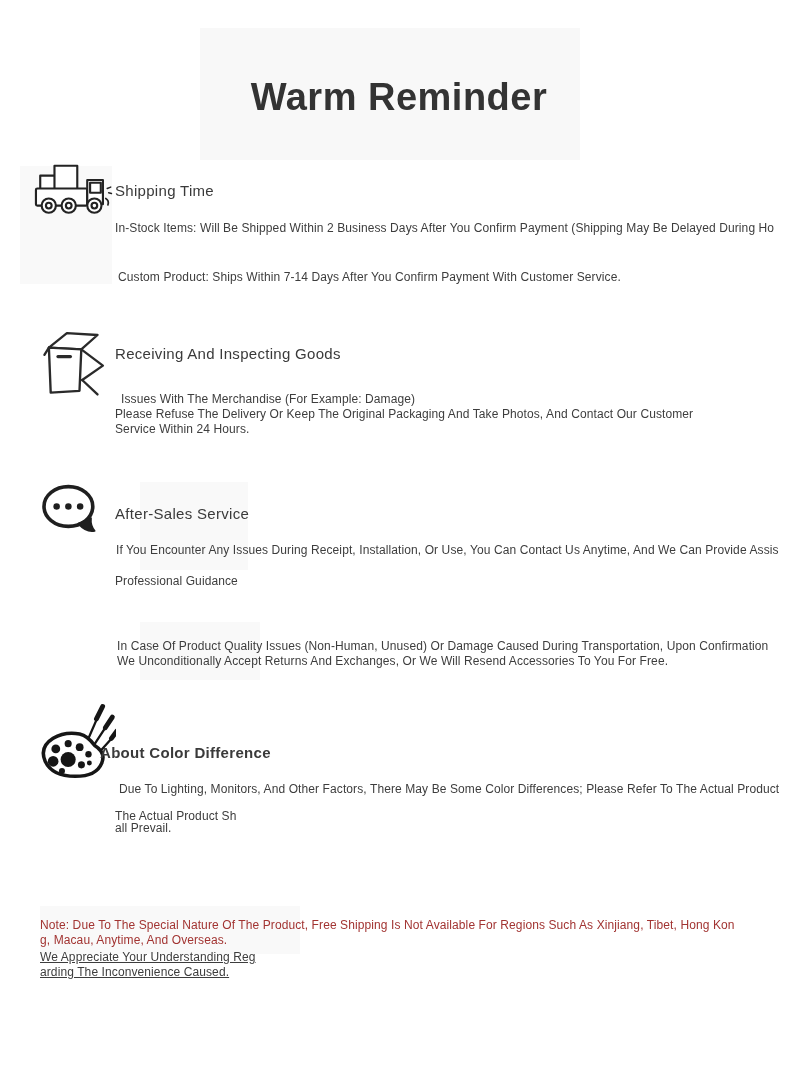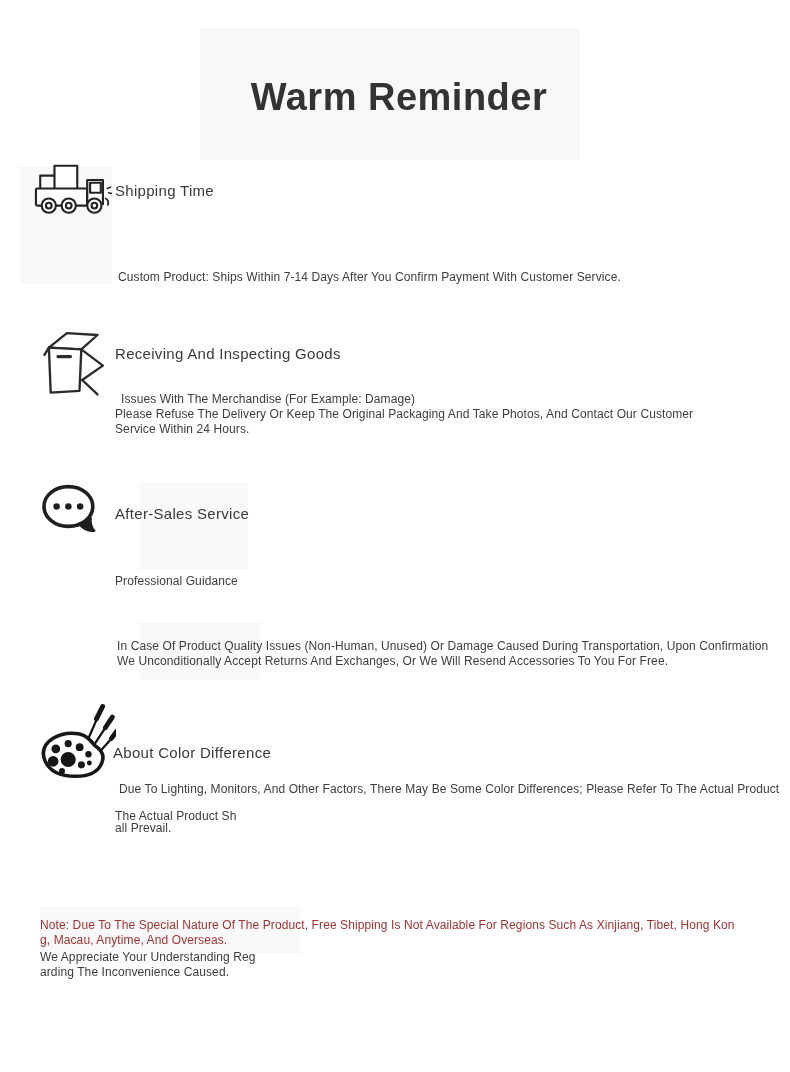--- a/index.html
+++ b/index.html
@@ -32,21 +32,21 @@
     letter-spacing:0.1px;
   }
   .note-line{
     position:absolute;
     font-size:12px;
     white-space:nowrap;
     letter-spacing:0.1px;
     margin-top:28px;
   }
   .note-line.red{color:#a23432;}
-  .note-line.dark{color:#3d3d3d;}
+  .note-line.dark{color:#3d3d3d;text-decoration:underline;}
   .icon{position:absolute;}
   svg{display:block;}
 </style>
 </head>
 <body>
 
 <div class="page">
 
   <div class="bg-patch title-patch" style="left:200px;top:28px;width:380px;height:132px;"></div>
   <div class="bg-patch" style="left:20px;top:166px;width:92px;height:118px;"></div>
@@ -68,20 +68,21 @@
       <circle cx="50" cy="64" r="10" fill="#fff"></circle>
         <circle cx="50" cy="64" r="4" fill="#fff"></circle>
       <circle cx="86" cy="64" r="10" fill="#fff"></circle>
         <circle cx="86" cy="64" r="4" fill="#fff"></circle>
       <path d="M102 54 q5 3 3 9" stroke-width="2.4"></path>
       <path d="M104 40 l5 -2" stroke-width="2"></path>
       <path d="M106 46 l4 1" stroke-width="2"></path>
     </svg>
   </span>
   <h2 class="section-title" style="left:115px;top:182px;">Shipping Time</h2>
+  <div class="body-line" style="left:115px;top:221px;">In-Stock Items: Will Be Shipped Within 2 Business Days After You Confirm Payment (Shipping May Be Delayed During Ho</div>
   <div class="body-line" style="left:118px;top:256px;margin-top:14px;">Custom Product: Ships Within 7-14 Days After You Confirm Payment With Customer Service.</div>
 
   <span class="icon" style="left:38px;top:326px;">
     <svg width="74" height="72" viewBox="0 0 82 80" fill="none" stroke="#2a2a2a" stroke-width="2.6" stroke-linecap="round" stroke-linejoin="round">
       <path d="M12 24 L32 8 L66 10 L48 26 Z" fill="#fff"></path>
       <path d="M12 24 L48 26 L46 72 L14 74 Z" fill="#fff"></path>
       <path d="M12 24 L7 32"></path>
       <path d="M48 26 L72 44 L49 60"></path>
       <path d="M49 60 L66 76"></path>
       <line x1="22" y1="34" x2="36" y2="34" stroke-width="3.4"></line>
@@ -95,20 +96,21 @@
   <span class="icon" style="left:40px;top:483px;">
     <svg width="64" height="56" viewBox="0 0 70 62" fill="none" stroke="#1f1f1f" stroke-width="4" stroke-linecap="round" stroke-linejoin="round">
       <ellipse cx="31" cy="26" rx="27" ry="22" fill="#fff"></ellipse>
       <path d="M42 45 Q51 55 60 53 Q55 47 56 39 Z" fill="#1f1f1f" stroke-width="2"></path>
       <circle cx="18" cy="26" r="3.6" fill="#1f1f1f" stroke="none"></circle>
       <circle cx="31" cy="26" r="3.6" fill="#1f1f1f" stroke="none"></circle>
       <circle cx="44" cy="26" r="3.6" fill="#1f1f1f" stroke="none"></circle>
     </svg>
   </span>
   <h2 class="section-title" style="left:115px;top:505px;">After-Sales Service</h2>
+  <div class="body-line" style="left:116px;top:543px;">If You Encounter Any Issues During Receipt, Installation, Or Use, You Can Contact Us Anytime, And We Can Provide Assis</div>
   <div class="body-line" style="left:115px;top:574px;">Professional Guidance</div>
   <div class="body-line" style="left:117px;top:624px;margin-top:15px;">In Case Of Product Quality Issues (Non-Human, Unused) Or Damage Caused During Transportation, Upon Confirmation</div>
   <div class="body-line" style="left:117px;top:654px;">We Unconditionally Accept Returns And Exchanges, Or We Will Resend Accessories To You For Free.</div>
 
   <span class="icon" style="left:38px;top:703px;">
     <svg width="78" height="76" viewBox="0 0 88 86" fill="none" stroke="#161616" stroke-width="3" stroke-linecap="round" stroke-linejoin="round">
       <path d="M50 56 L70 10" stroke-width="2.6"></path>
       <path d="M66 18 L73 4" stroke-width="5.5"></path>
       <path d="M55 60 L80 22" stroke-width="2.6"></path>
       <path d="M76 28 L84 16" stroke-width="5.5"></path>
@@ -119,21 +121,21 @@
       <circle cx="34" cy="46" r="4" fill="#161616" stroke="none"></circle>
       <circle cx="47" cy="50" r="4.4" fill="#161616" stroke="none"></circle>
       <circle cx="57" cy="58" r="3.6" fill="#161616" stroke="none"></circle>
       <circle cx="17" cy="66" r="6" fill="#161616" stroke="none"></circle>
       <circle cx="34" cy="64" r="8.5" fill="#161616" stroke="none"></circle>
       <circle cx="49" cy="70" r="4" fill="#161616" stroke="none"></circle>
       <circle cx="58" cy="68" r="2.8" fill="#161616" stroke="none"></circle>
       <circle cx="27" cy="77" r="3.4" fill="#161616" stroke="none"></circle>
     </svg>
   </span>
-  <h2 class="section-title" style="left:113px;top:744px;">About Color Difference</h2>
+  <h2 class="section-title" style="left:100px;top:744px;font-weight:bold;">About Color Difference</h2>
   <div class="body-line" style="left:119px;top:782px;">Due To Lighting, Monitors, And Other Factors, There May Be Some Color Differences; Please Refer To The Actual Product</div>
   <div class="body-line" style="left:115px;top:809px;">The Actual Product Sh</div>
   <div class="body-line" style="left:115px;top:821px;">all Prevail.</div>
 
   <div class="note-line red" style="left:40px;top:890px;">Note: Due To The Special Nature Of The Product, Free Shipping Is Not Available For Regions Such As Xinjiang, Tibet, Hong Kon</div>
   <div class="note-line red" style="left:40px;top:905px;">g, Macau, Anytime, And Overseas.</div>
   <div class="note-line dark" style="left:40px;top:922px;">We Appreciate Your Understanding Reg</div>
   <div class="note-line dark" style="left:40px;top:937px;">arding The Inconvenience Caused.</div>
 
 </div>

